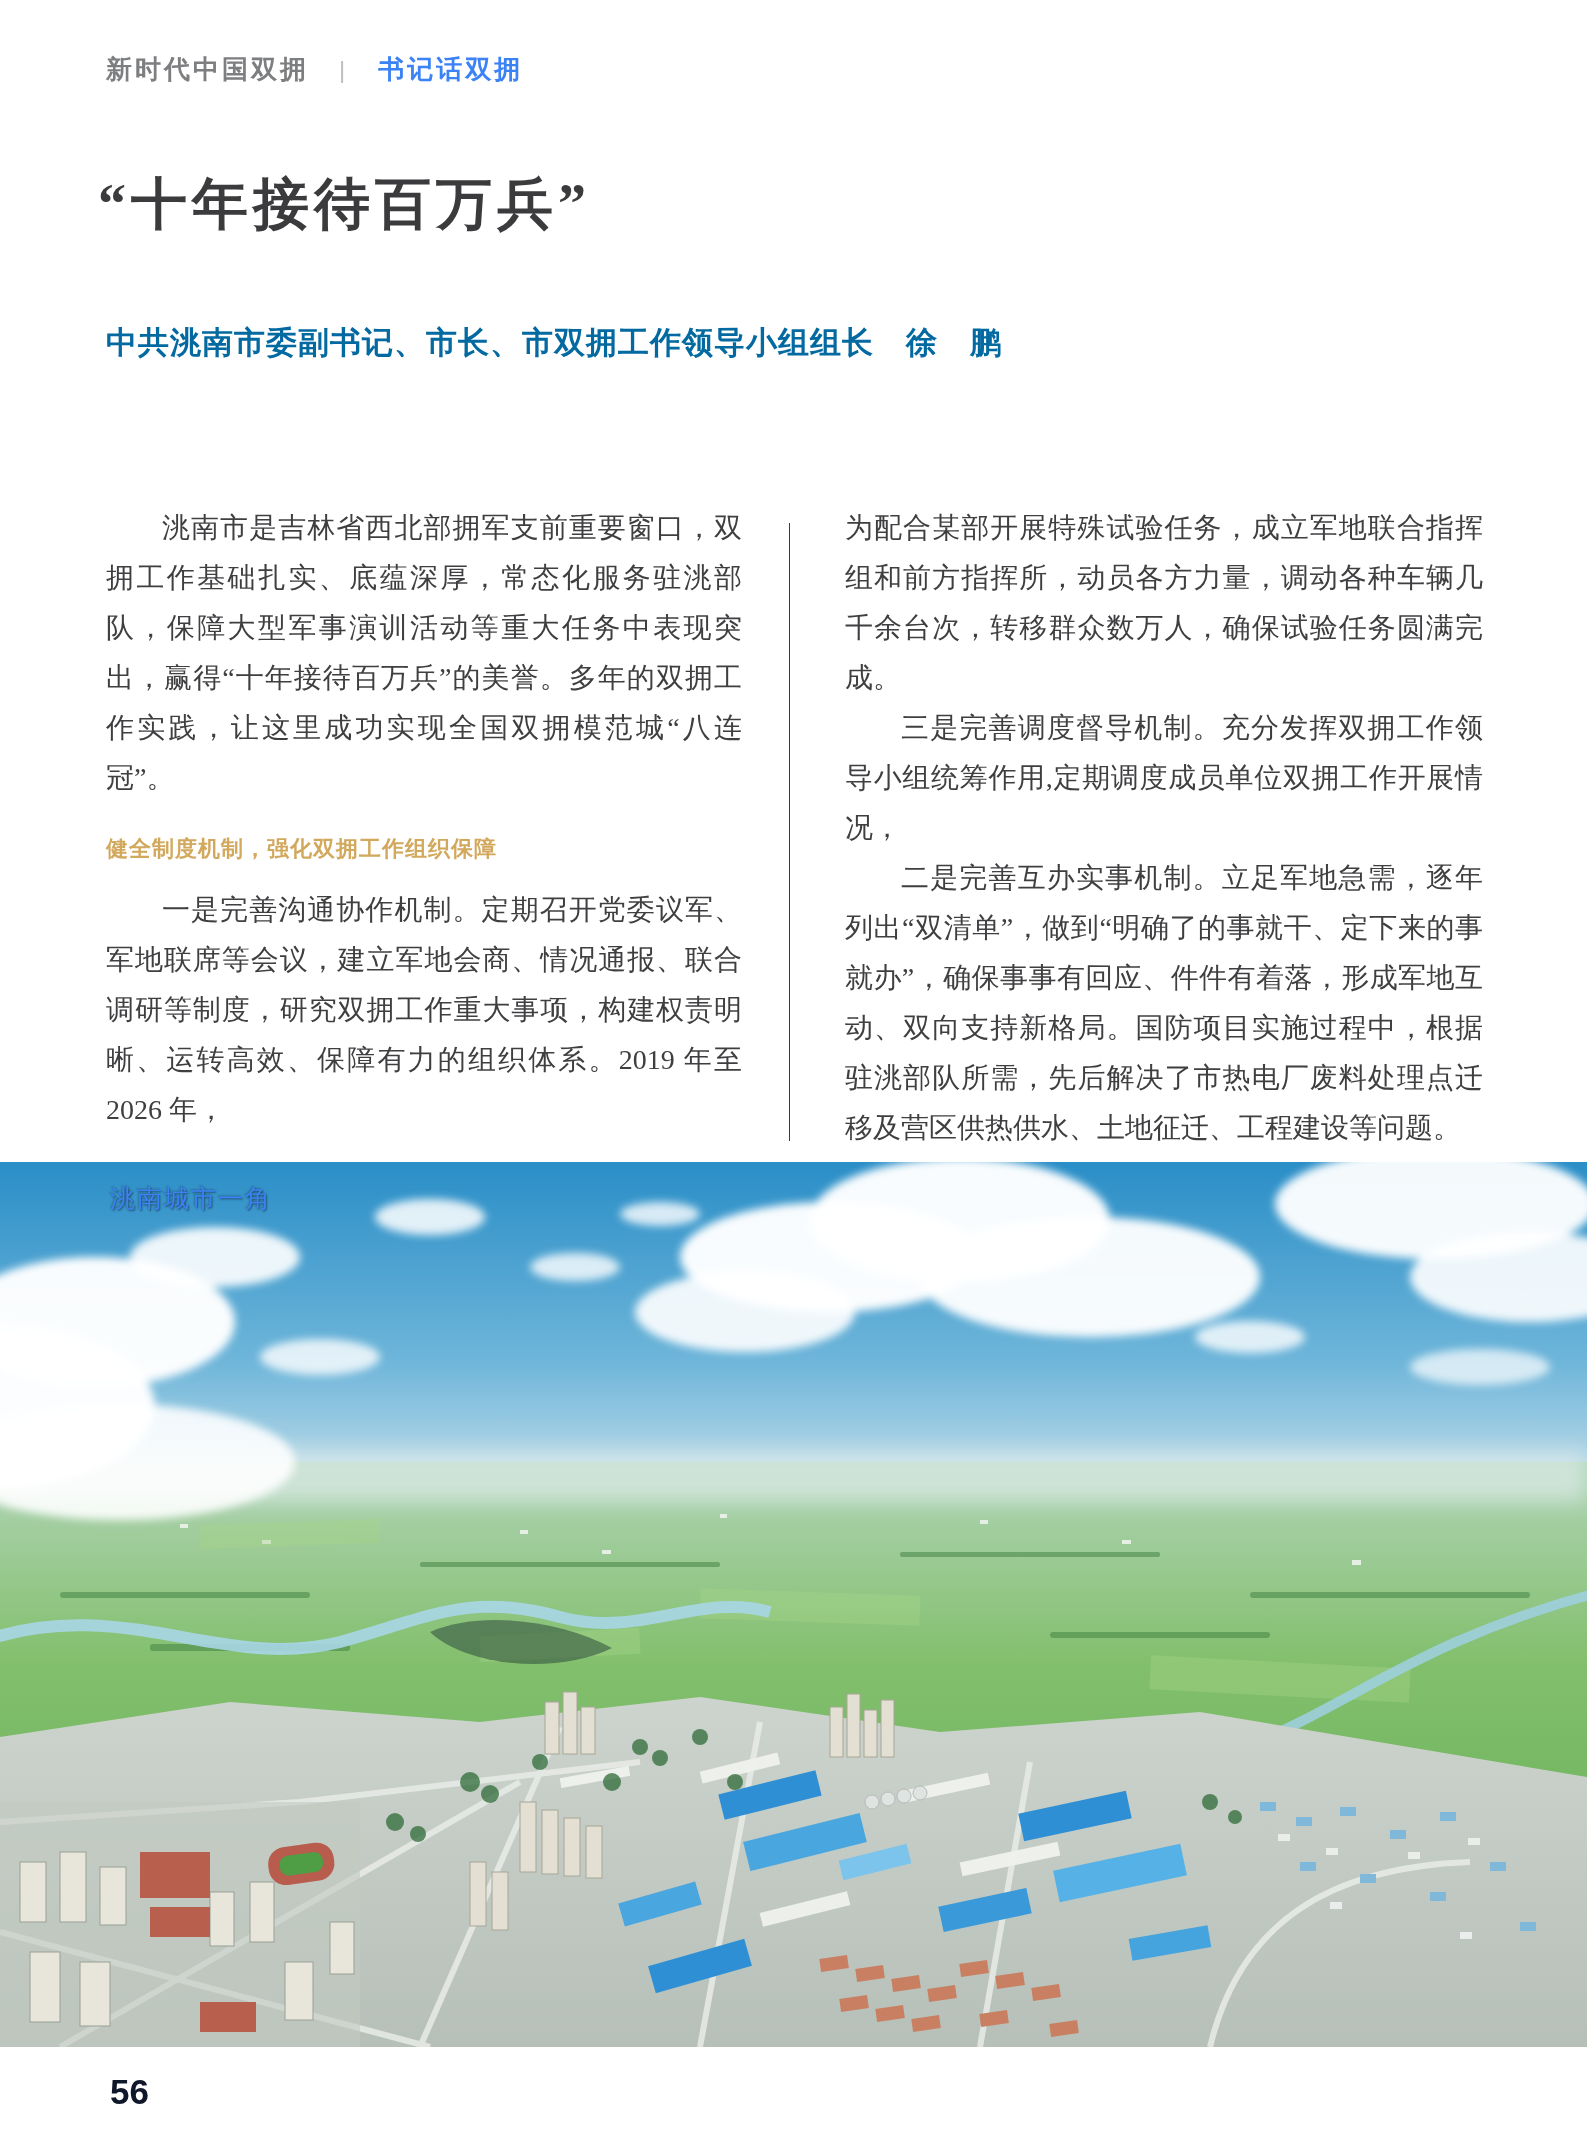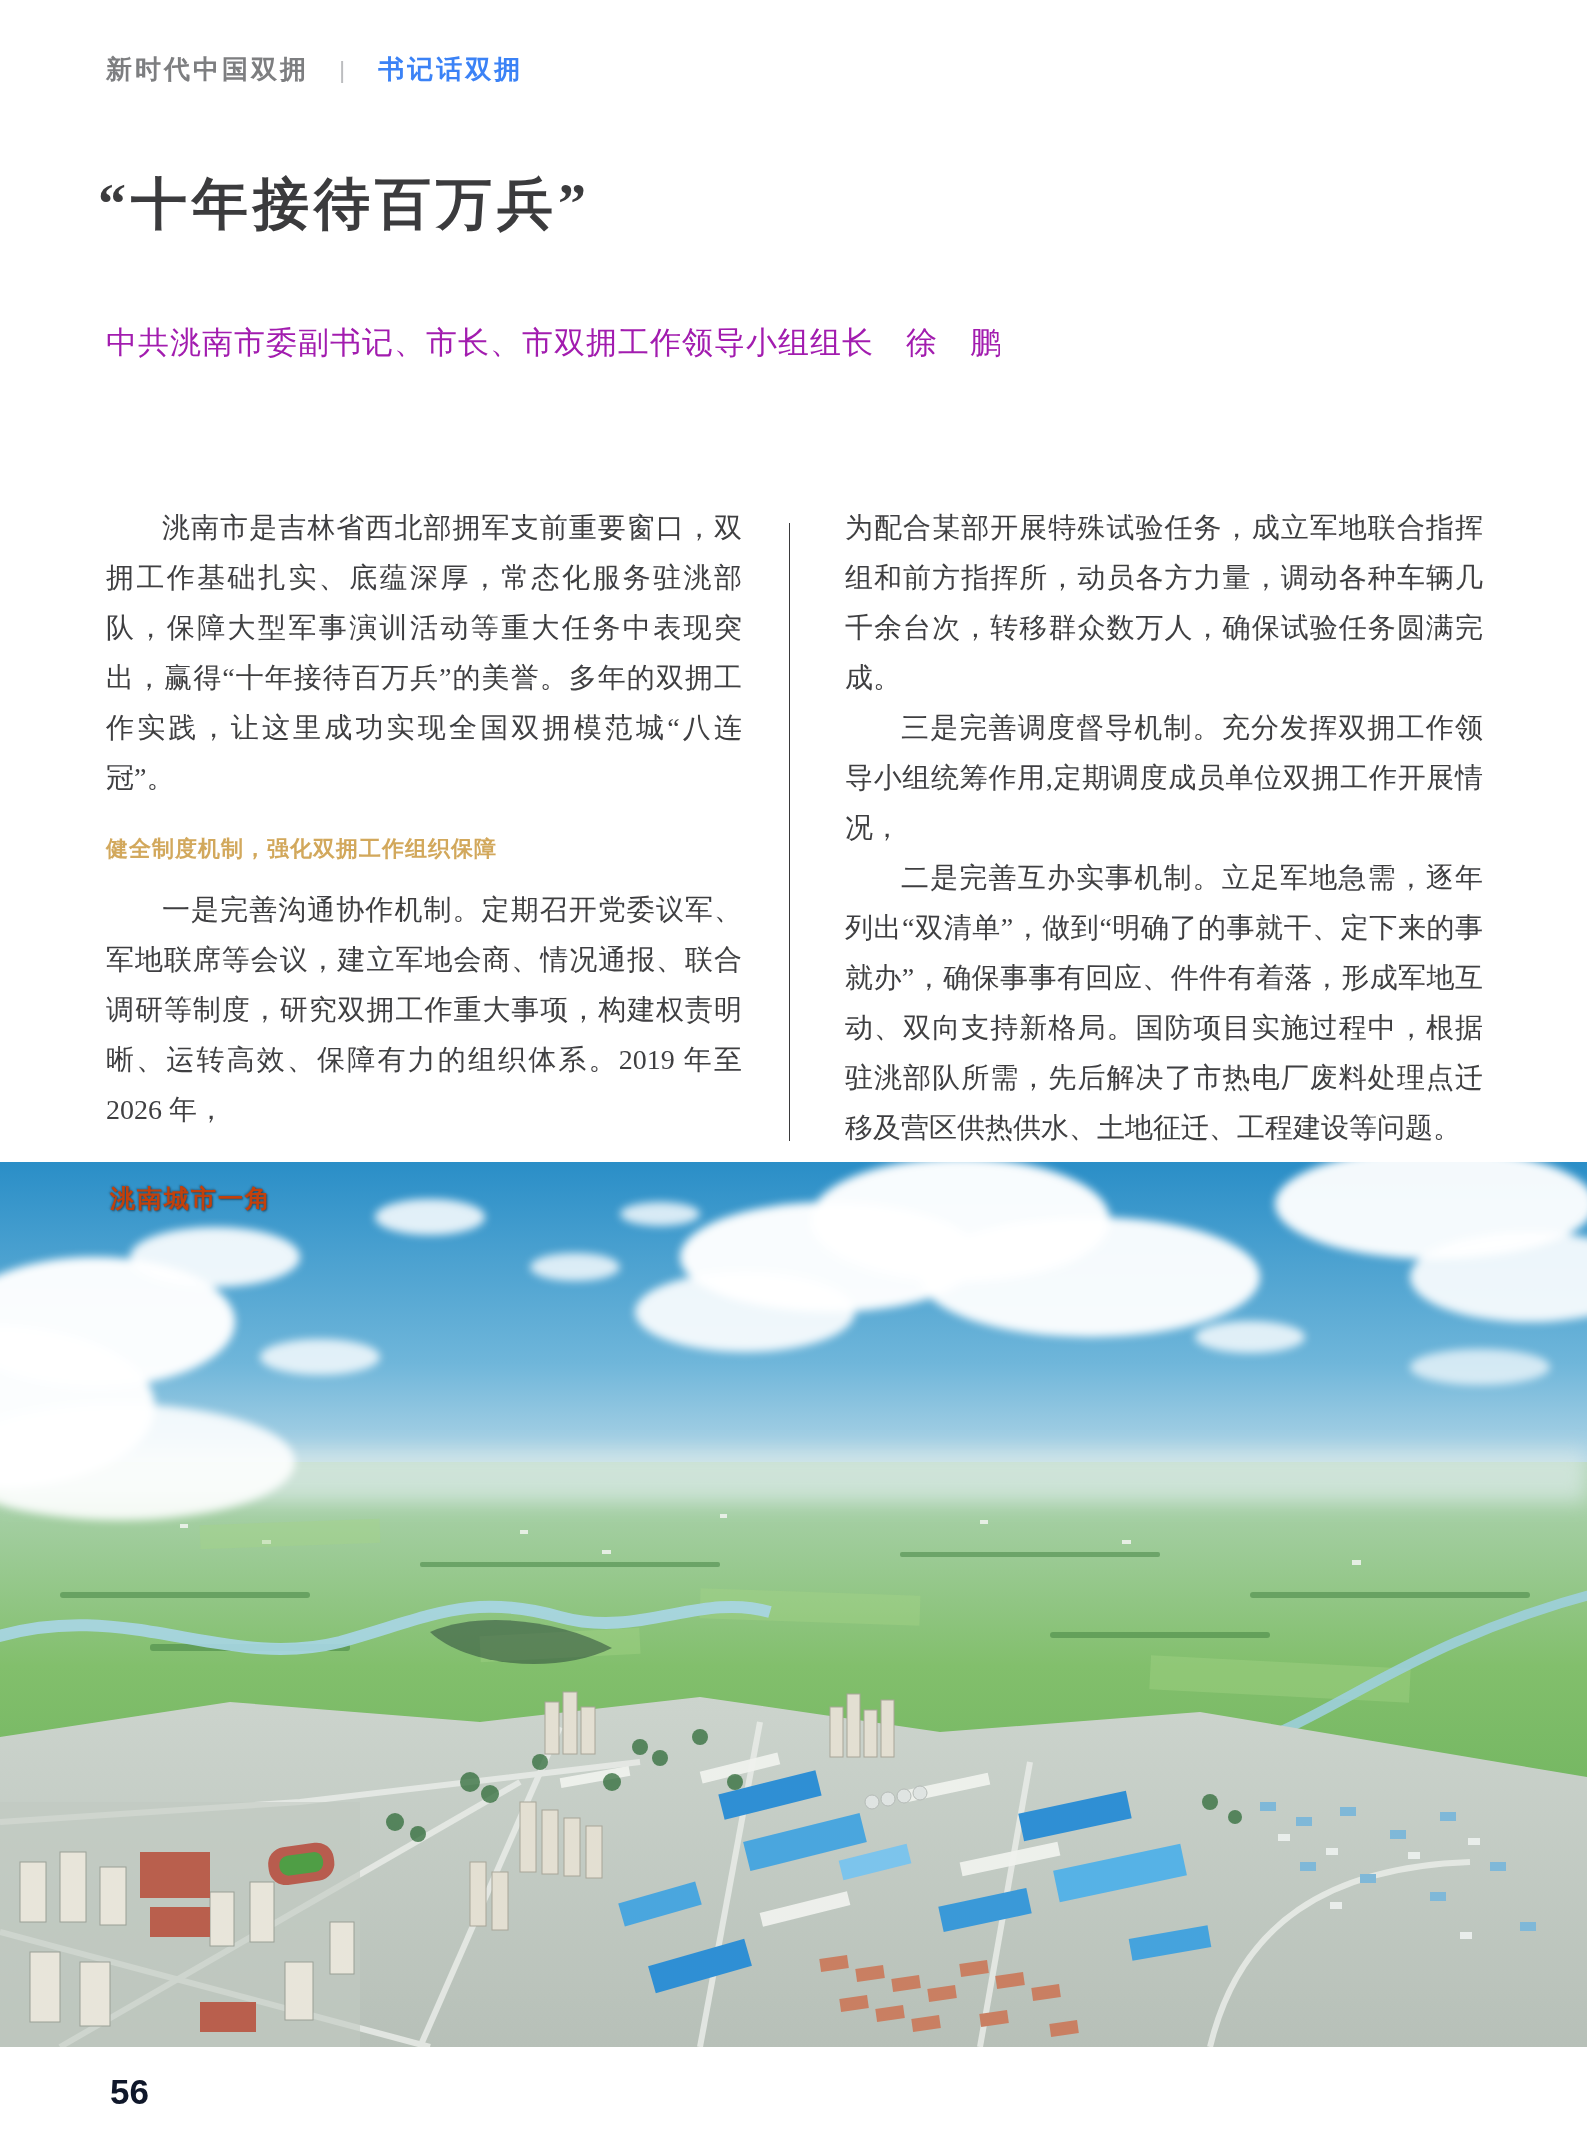--- a/index.html
+++ b/index.html
@@ -16,21 +16,21 @@
   .page-header .div{color:#bcbdbf;font-weight:normal;font-size:24px;}
   .page-header .sub{color:#3b82f6;}
   
   .article-title{
     position:absolute;top:168px;left:98px;width:1400px;
     font-family:"Liberation Serif","DejaVu Serif",serif;
     font-size:56px;font-weight:bold;color:#3b3b3d;letter-spacing:5px;line-height:1.3;
   }
   .article-byline{
     position:absolute;top:322px;left:106px;width:1400px;
-    font-size:31px;font-weight:normal;color:#a21caf;letter-spacing:1px;
+    font-size:31px;font-weight:bold;color:#0369a1;letter-spacing:1px;
   }
   
   .columns{
     position:absolute;top:503px;left:106px;width:1378px;display:flex;
   }
   .col{
     font-family:"Liberation Serif","DejaVu Serif",serif;
     font-size:28px;color:#3f3f41;line-height:50px;
     text-align:justify;text-justify:inter-ideograph;
   }
@@ -47,21 +47,21 @@
     width:1px;background:#3a3a3c;align-self:stretch;
     margin:20px 55px 12px 47px;
   }
   
   .photo{
     position:absolute;top:1162px;left:0;width:1587px;height:885px;overflow:hidden;
   }
   .photo svg{display:block;width:1587px;height:885px;}
   .photo-caption{
     position:absolute;top:20px;left:110px;
-    font-size:25px;font-weight:bold;color:#c2410c;letter-spacing:2px;
+    font-size:25px;font-weight:normal;color:#3b82f6;letter-spacing:2px;
     text-shadow:1px 1px 2px rgba(30,60,80,.8), -1px -1px 2px rgba(30,60,80,.4);
   }
   
   .page-number{
     position:absolute;top:2072px;left:110px;
     font-size:35px;font-weight:bold;color:#0f172a;
   }
 </style>
 </head>
 <body>

